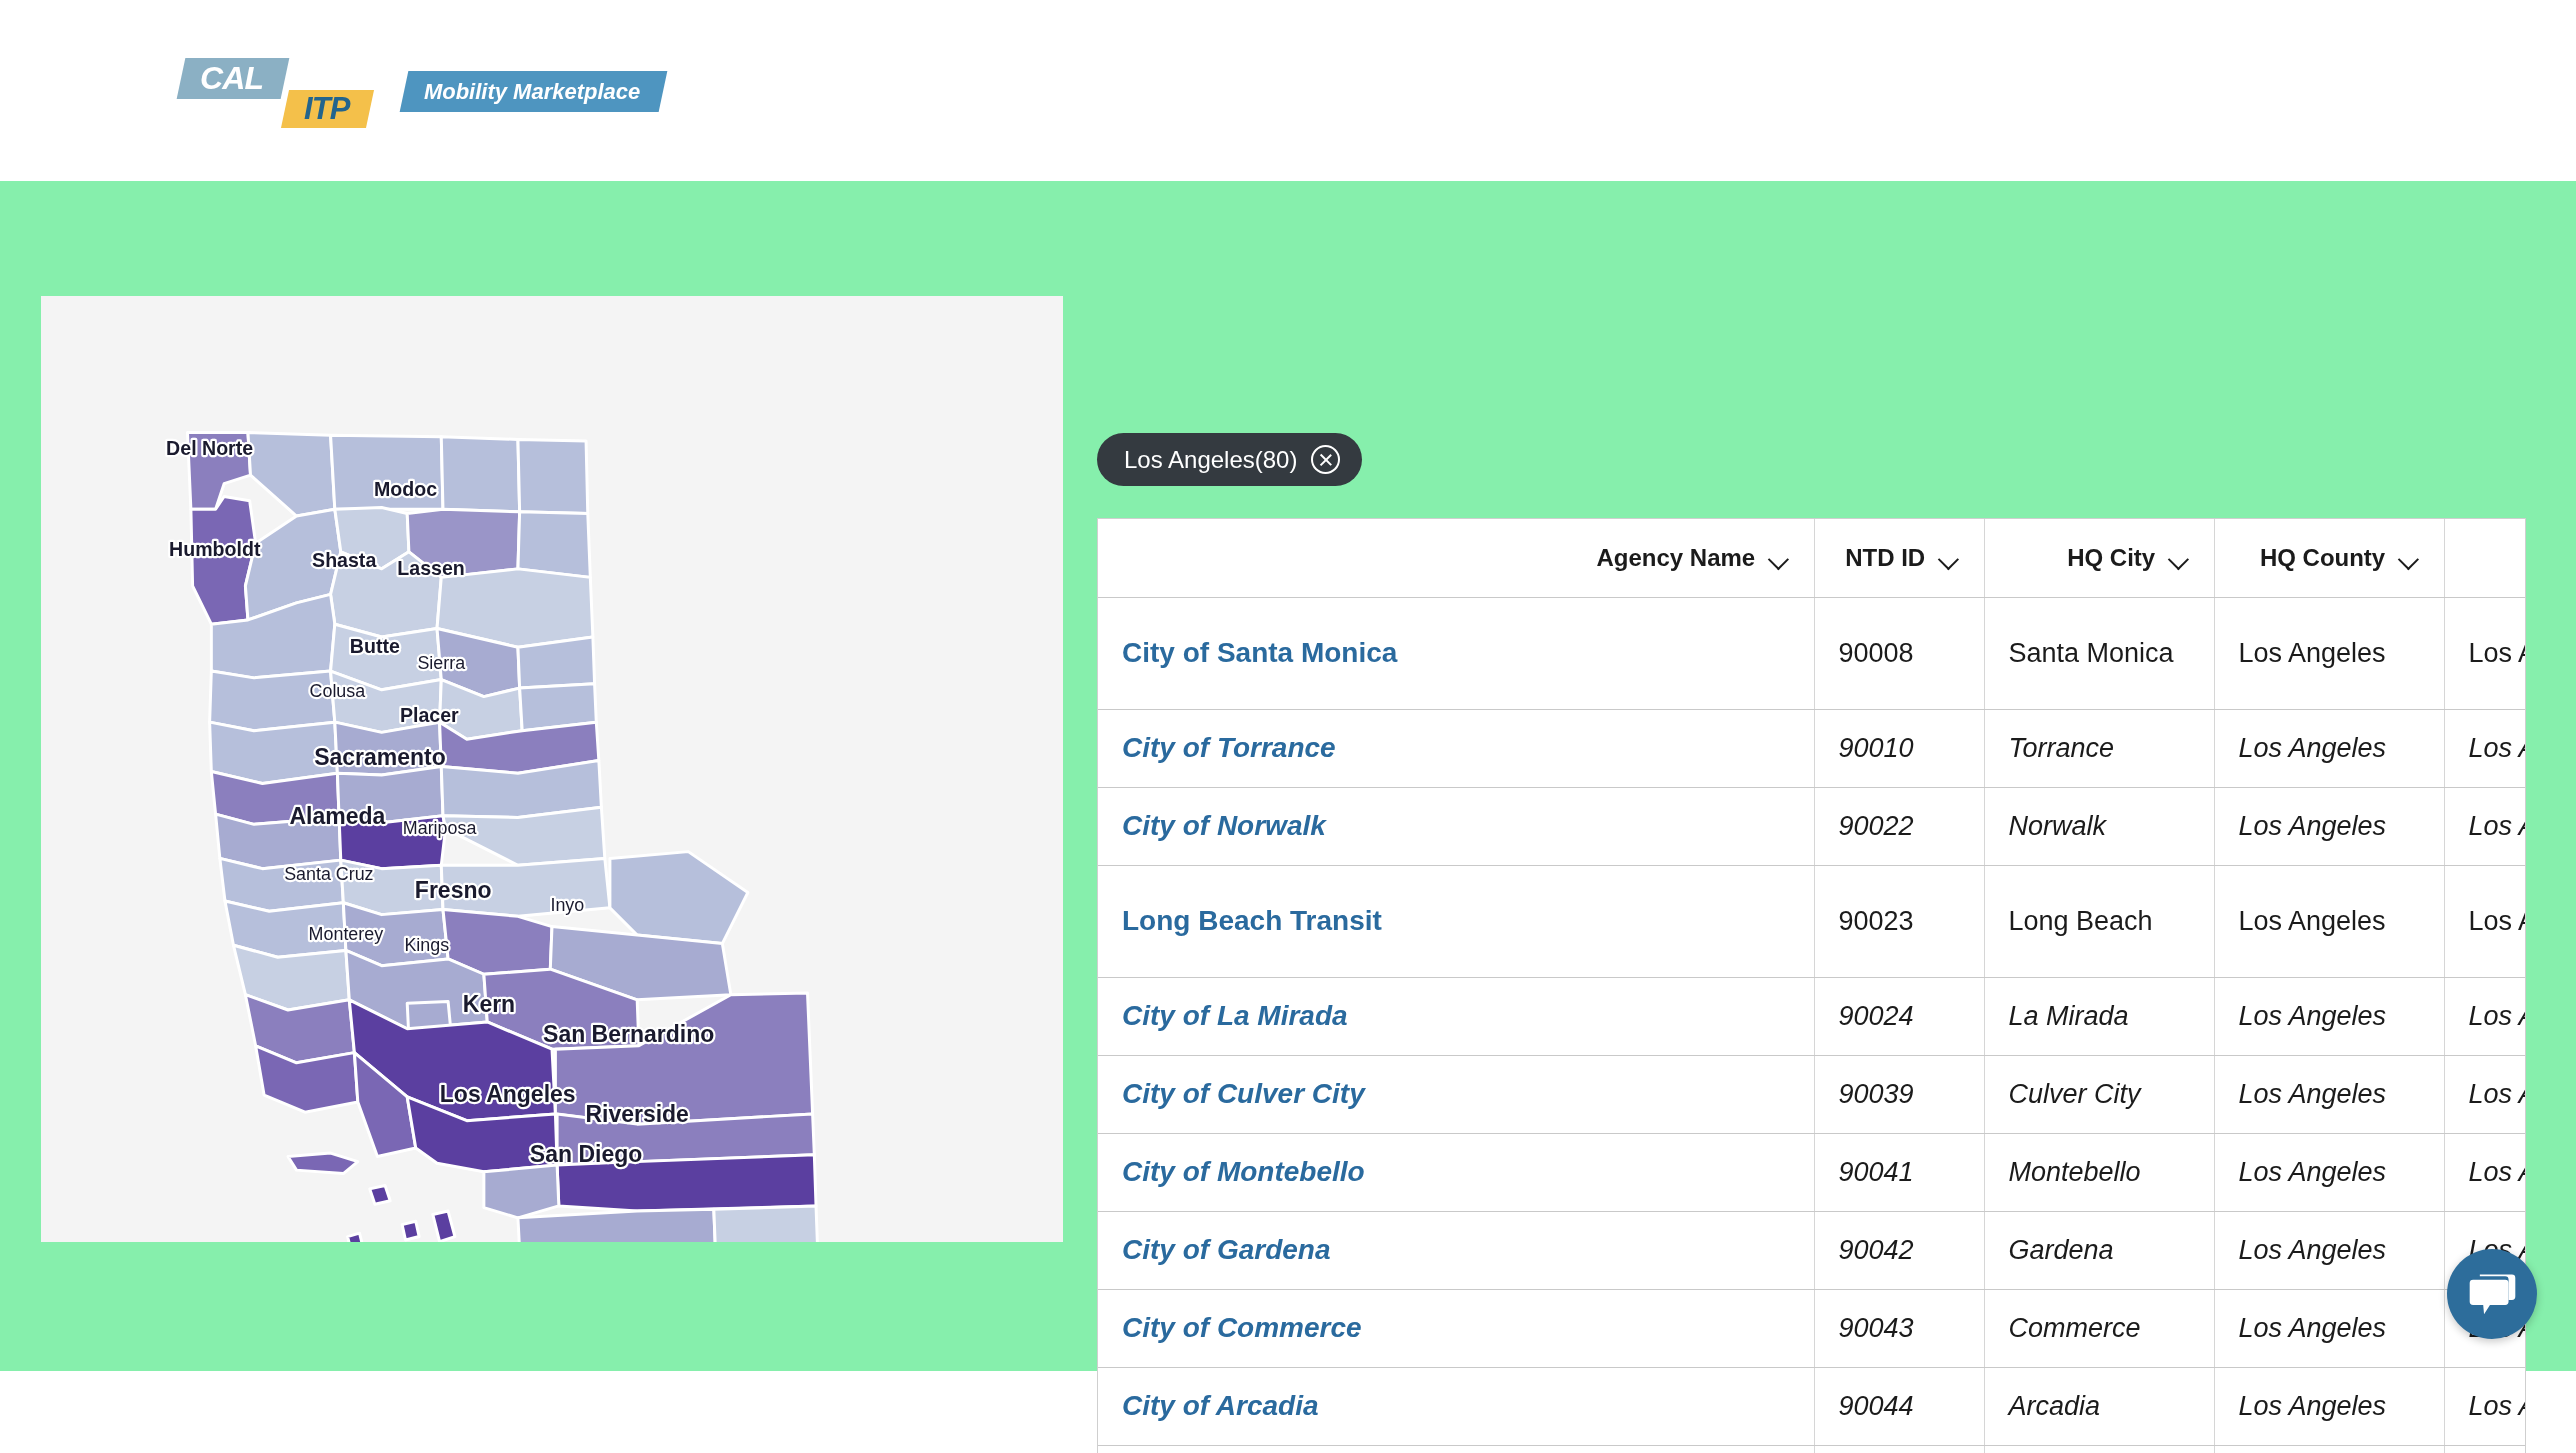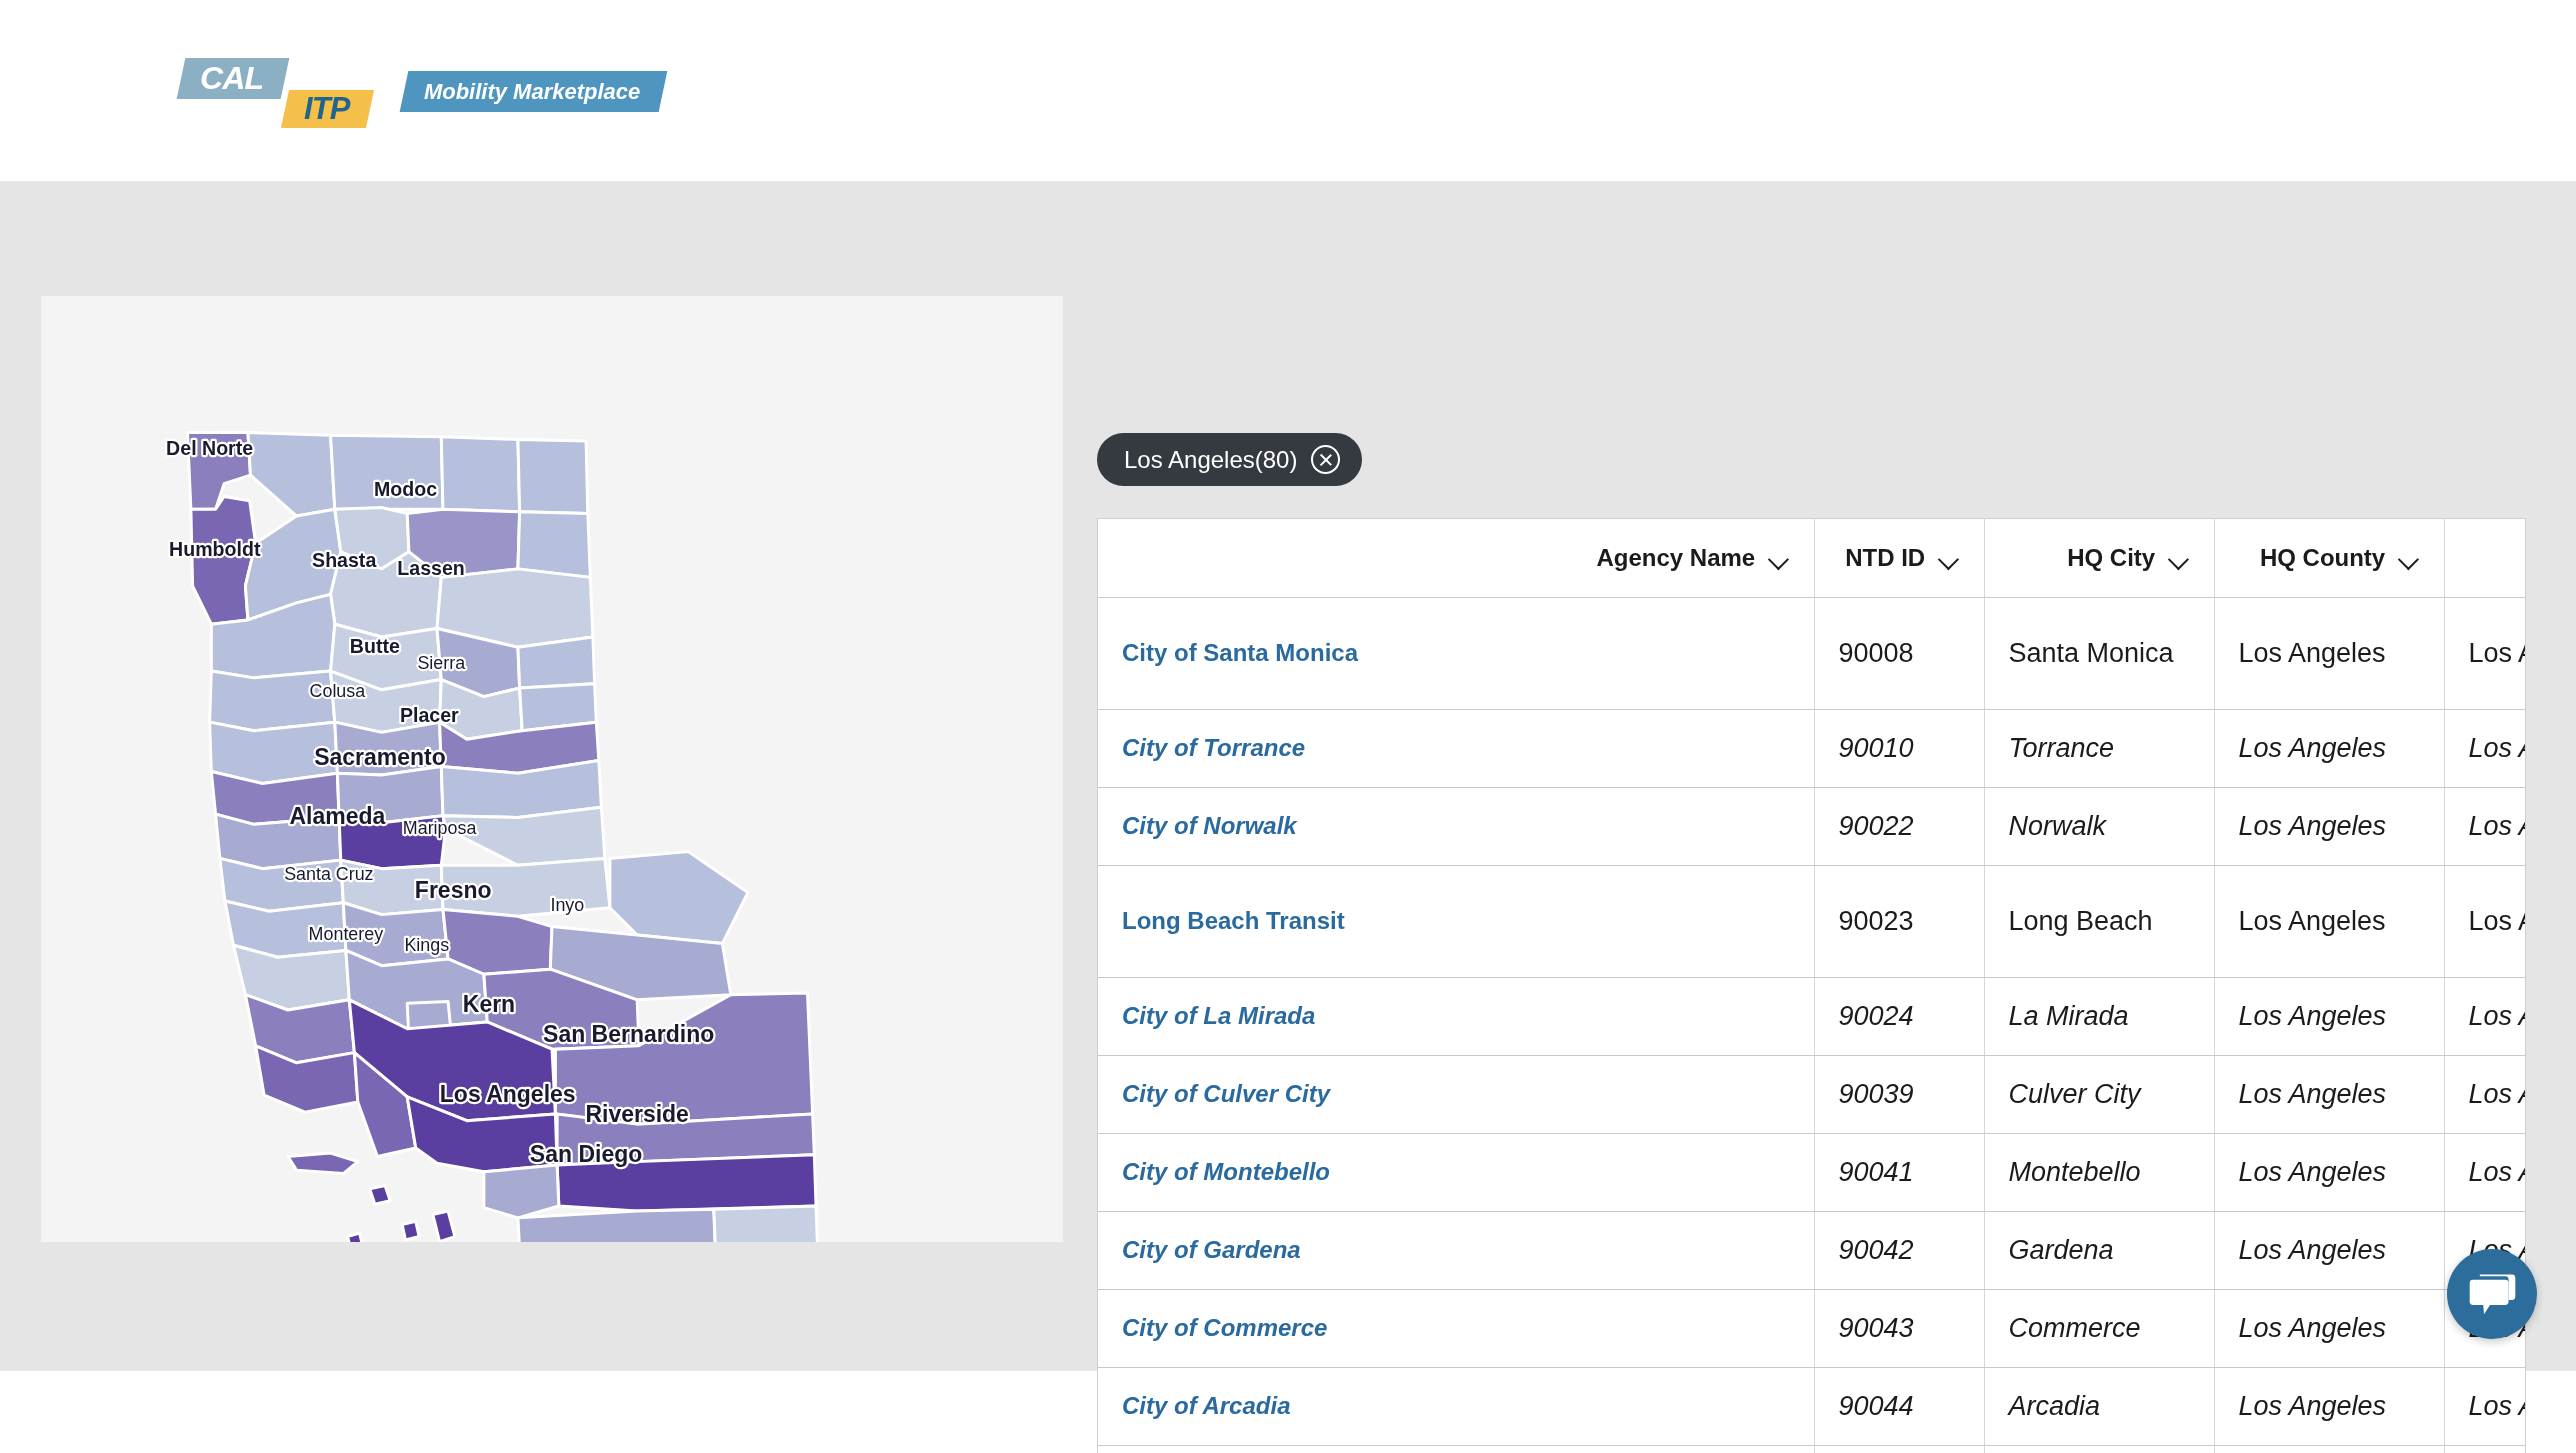--- a/index.html
+++ b/index.html
@@ -103,21 +103,21 @@
     width: 0; height: 0;
     border-left: 7.7px solid transparent;
     border-right: 7.7px solid transparent;
     border-top: 9.4px solid #1b1b1b;
     display: inline-block;
     margin-top: 3.4px;
   }
 
   
   .content-section {
-    background: #e5e5e5;
+    background: #86efac;
     height: 1190px;
     position: relative;
   }
 
   
   .map-panel {
     position: absolute;
     left: 41px;
     top: 115px;
     width: 1022px;
@@ -233,21 +233,21 @@
   }
   .col-agency  { width: 716px; }
   .col-ntd     { width: 170px; }
   .col-hqcity  { width: 230px; }
   .col-hqcounty{ width: 230px; }
   .col-counties{ width: 315px; }
 
   td.agency-cell a {
     color: #2a6a9e;
     font-weight: bold;
-    font-size: 24px;
+    font-size: 28px;
     text-decoration: none;
   }
   tr.row-tall td { height: 112px; }
   tr.row-std  td { height: 78px; font-style: italic; }
   tr.row-partial td { height: 34px; }
   td.plain { color: #1b1b1b; font-size: 27px; }
 
   
   .chat-widget {
     position: absolute;

